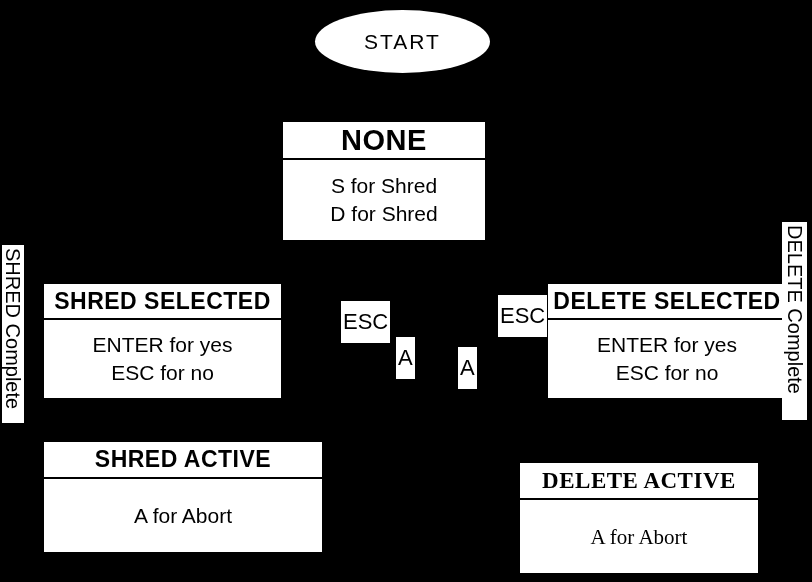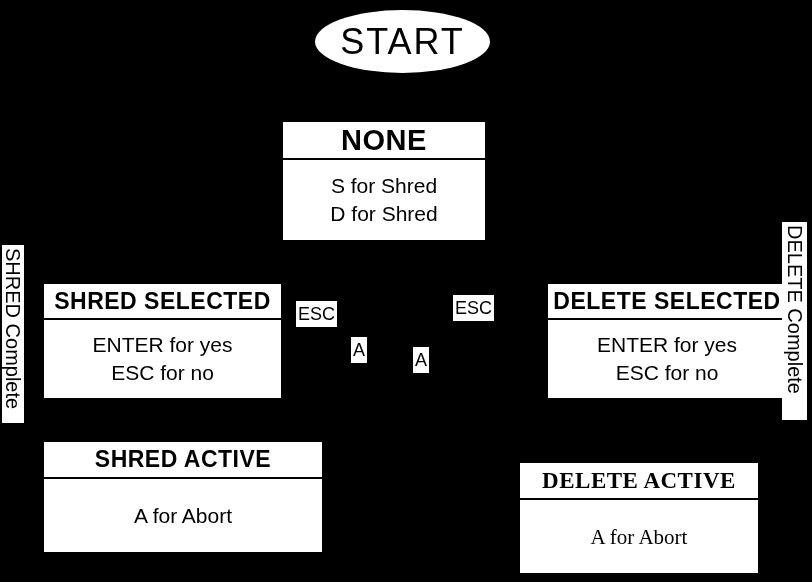--- a/index.html
+++ b/index.html
@@ -12,21 +12,21 @@
     font-family: "Liberation Sans", sans-serif;
     color: var(--ink, #000000);
   }
   .ellipse {
     position: absolute;
     left: 315px; top: 10px;
     width: 175px; height: 63px;
     background: var(--fill, #ffffff);
     border-radius: 50%;
     display: flex; align-items: center; justify-content: center;
-    font-size: 36px;
+    font-size: 21px;
     letter-spacing: 2px;
   }
   .node {
     position: absolute;
     background: var(--fill, #ffffff);
     display: flex;
     flex-direction: column;
   }
   .node .title {
     font-weight: bold;
@@ -50,24 +50,25 @@
   .node-shred-selected .title,
   .node-delete-selected .title { height: 34px; }
   .node-shred-active    { left: 44px;  top: 442px; width: 278px; height: 110px; }
   .node-delete-active   { left: 520px; top: 463px; width: 238px; height: 110px; font-family: Liberation Serif, serif; }
   .node-shred-active .title,
   .node-delete-active .title { height: 35px; }
 
   .edge-label {
     position: absolute;
     background: var(--fill, #ffffff);
-    font-size: 18px;
+    font-size: 22px;
     line-height: 26px;
-    padding: 0 2px;
+    padding: 8px 2px;
     white-space: nowrap;
+    margin-left: 45px;
   }
   .edge-esc-left  { left: 296px; top: 301px; }
   .edge-esc-right { left: 453px; top: 295px; }
   .edge-a-left    { left: 351px; top: 337px; }
   .edge-a-right   { left: 413px; top: 347px; }
 
   .side-label {
     position: absolute;
     background: var(--fill, #ffffff);
     writing-mode: vertical-rl;

